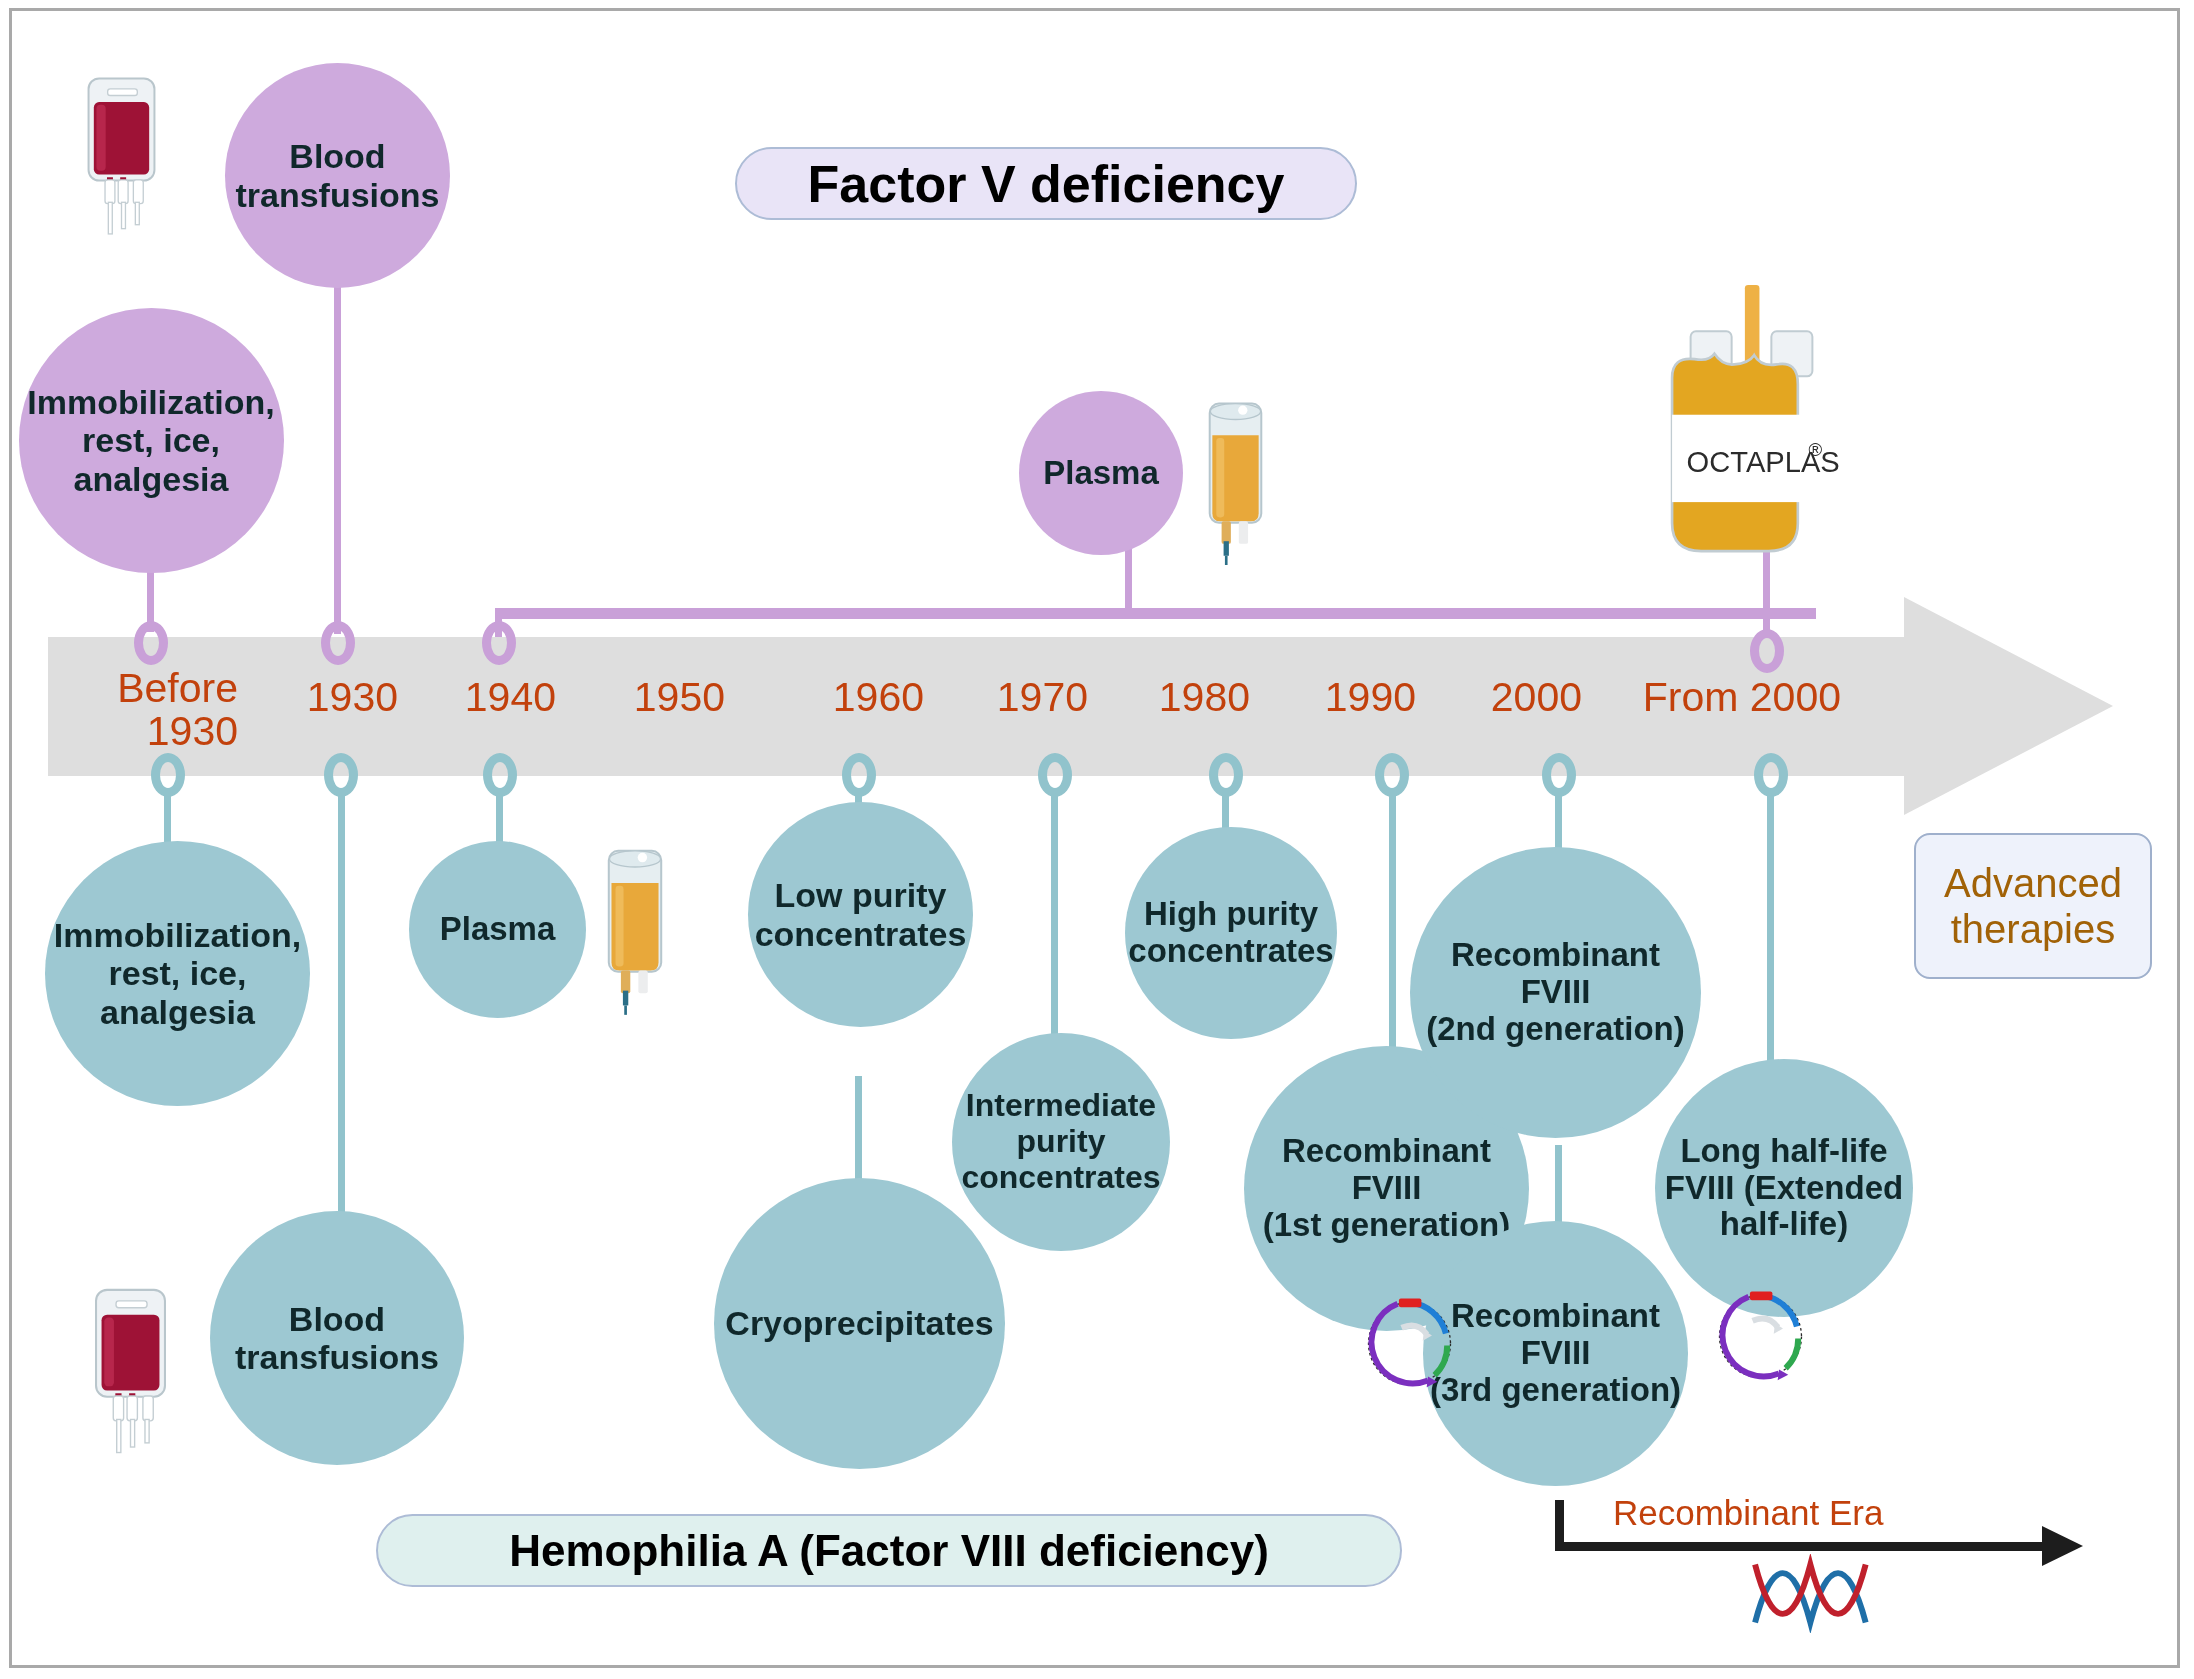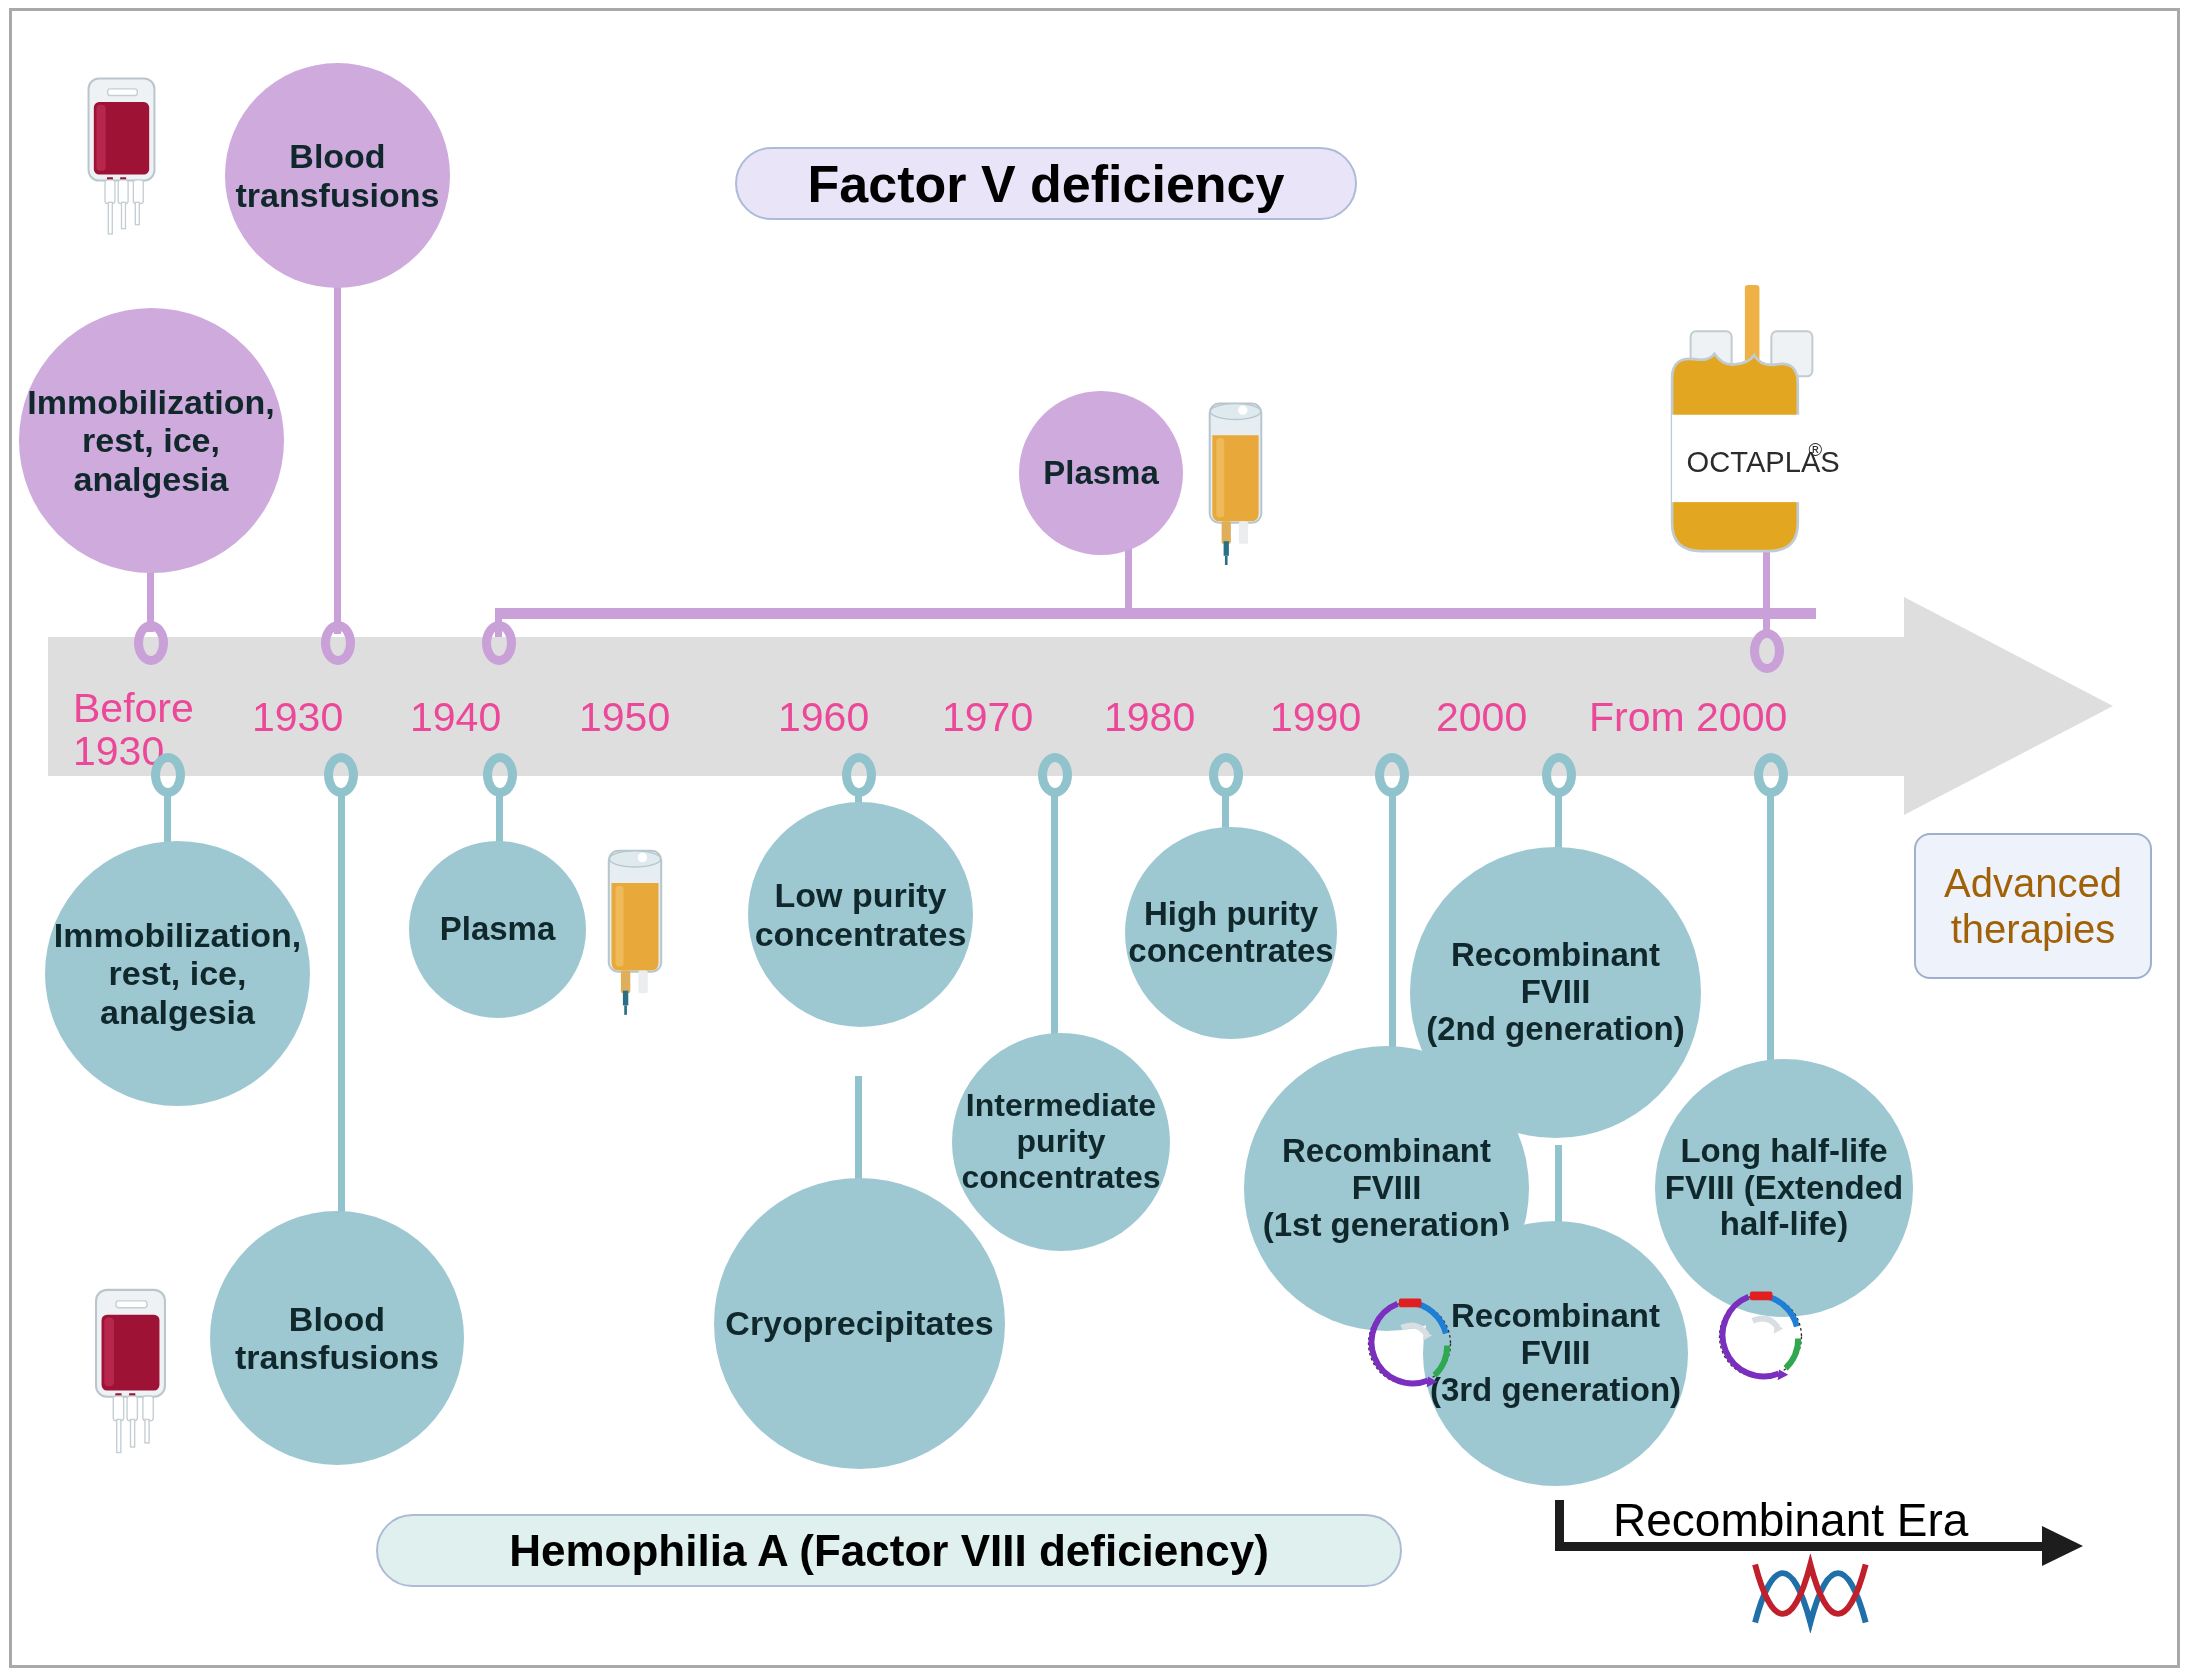--- a/index.html
+++ b/index.html
@@ -34,28 +34,27 @@
     position: absolute;
     left: 1904px; top: 597px;
     width: 0; height: 0;
     border-top: 109px solid transparent;
     border-bottom: 109px solid transparent;
     border-left: 209px solid #dedede;
   }
 
   .year-label {
     position: absolute;
-    color: #ec4899;
+    color: #c2410c;
     font-size: 41px;
     font-weight: 400;
-    text-align: left;
+    text-align: right;
     line-height: 1.05;
     white-space: pre-line;
     font-family: "Liberation Sans", sans-serif;
-    margin-top: 20px;
   }
 
   
   .ring {
     position: absolute;
     border-radius: 50%;
     box-sizing: border-box;
   }
   .ring-top {
     width: 34px; height: 44px;
@@ -129,22 +128,22 @@
     font-size: 40px;
     line-height: 1.15;
     white-space: pre-line;
     box-sizing: border-box;
   }
 
   
   .era-wrap { position: absolute; }
   .era-label {
     position: absolute;
-    font-size: 46px;
-    color: #000000;
+    font-size: 35px;
+    color: #c2410c;
     white-space: nowrap;
   }
 </style>
 </head>
 <body>
 
 <div id="canvas">
   <div class="frame"></div>
 
   <div class="timeline-band-body"></div>

